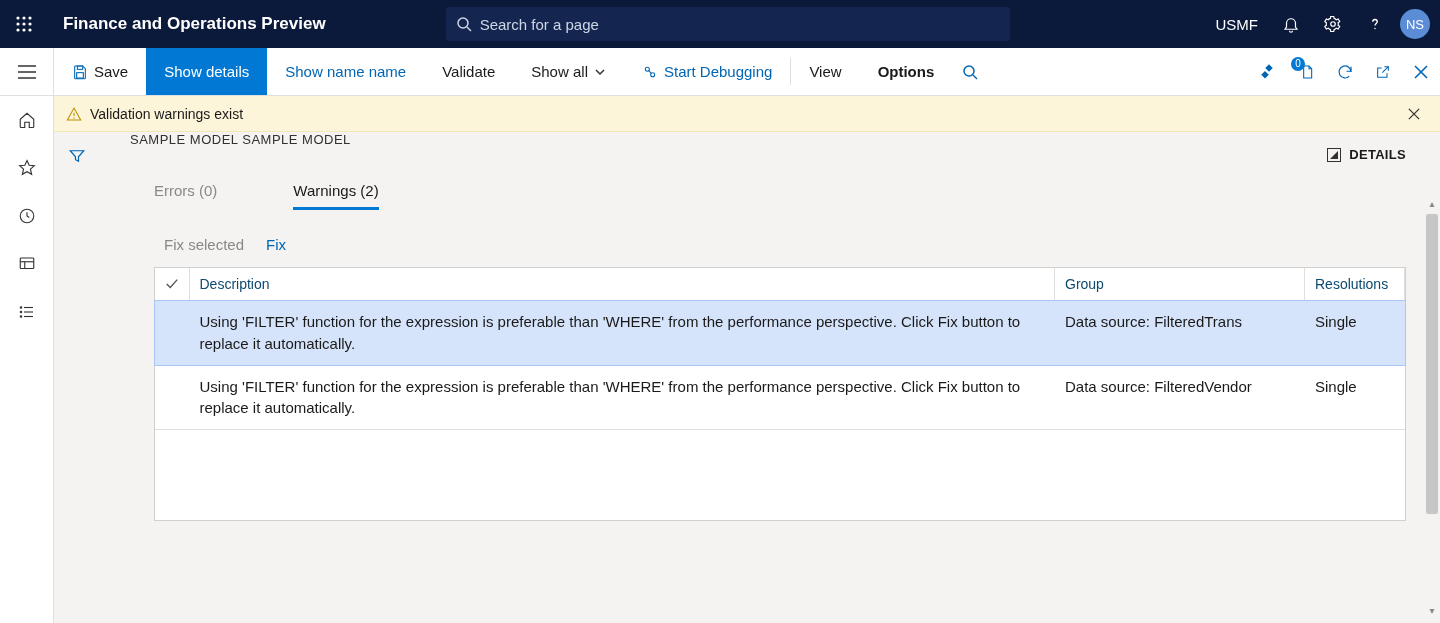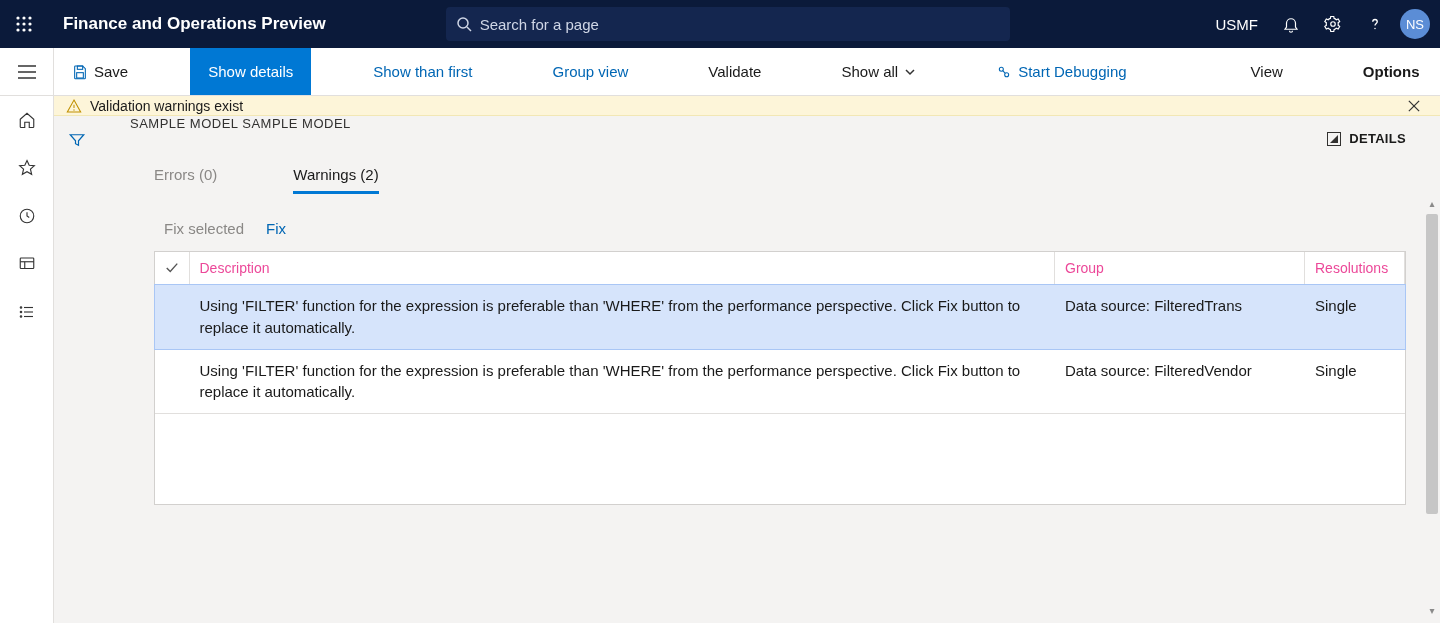--- a/index.html
+++ b/index.html
@@ -44,39 +44,39 @@
   .navrail .hamburger{border-bottom:1px solid var(--bd-light);}
 
   .main{flex:1;display:flex;flex-direction:column;position:relative;min-width:0;}
   .scrollbar-fake{position:absolute;right:0;top:160px;bottom:8px;width:15px;}
   .scrollbar-fake .thumb{position:absolute;top:6px;right:2px;width:12px;height:300px;background:#c6c6c6;border-radius:2px;}
   .scrollbar-fake .arrow{position:absolute;right:2px;width:12px;height:12px;color:#8a8a8a;display:flex;align-items:center;justify-content:center;font-size:10px;line-height:1;}
   .scrollbar-fake .arrow.up{top:-10px;}
   .scrollbar-fake .arrow.down{bottom:-2px;}
 
   
-  .actionbar{height:48px;display:flex;align-items:stretch;border-bottom:1px solid var(--bd-light);background:#fff;gap:44px;}
+  .actionbar{height:48px;display:flex;align-items:stretch;border-bottom:1px solid var(--bd-light);background:#fff;}
   .actionbar .ab-btn{display:flex;align-items:center;padding:0 18px;cursor:pointer;font-size:15px;color:var(--blue-link);white-space:nowrap;}
   .actionbar .ab-btn.save{color:var(--blue-link);}
   .actionbar .ab-btn.save svg{margin-right:6px;}
   .actionbar .ab-btn.save span.lbl{color:#1a1a1a;}
   .actionbar .ab-btn.active{background:var(--blue);color:#fff;}
   .actionbar .ab-btn.plain{color:#1a1a1a;}
   .actionbar .ab-btn.bold{font-weight:600;color:#1a1a1a;}
   .actionbar .ab-sep{width:1px;margin:10px 0;background:var(--bd-light);}
   .actionbar .ab-icon{padding:0 10px;}
   .actionbar .ab-btn .chev{margin-left:6px;}
   .actionbar .ab-btn .pre-ico{margin-right:6px;}
   .actionbar .flex{flex:1;}
   .ab-tool{width:38px;display:flex;align-items:center;justify-content:center;cursor:pointer;color:var(--blue-link);}
   .ab-tool .badge-wrap{position:relative;}
   .ab-tool .badge{position:absolute;top:-6px;left:-8px;background:var(--blue);color:#fff;font-size:10px;border-radius:8px;padding:0 4px;line-height:14px;min-width:14px;text-align:center;}
 
   
-  .banner{background:var(--banner);border-bottom:1px solid var(--banner-bd);display:flex;align-items:center;padding:0 12px;height:20px;font-size:14px;}
+  .banner{background:var(--banner);border-bottom:1px solid var(--banner-bd);display:flex;align-items:center;padding:0 12px;height:36px;font-size:14px;}
   .banner .warn-ico{color:#c09000;margin-right:8px;display:flex;}
   .banner .close{margin-left:auto;width:28px;height:28px;display:flex;align-items:center;justify-content:center;cursor:pointer;color:#333;}
 
   
   .content{flex:1;display:flex;background:var(--bg);min-height:0;}
   .filter-rail{width:46px;display:flex;flex-direction:column;align-items:center;padding-top:8px;}
   .filter-rail .fbtn{width:32px;height:32px;display:flex;align-items:center;justify-content:center;color:var(--blue-link);cursor:pointer;}
   .page{flex:1;padding:0 34px 12px 30px;min-width:0;}
   .breadcrumb{font-size:13px;letter-spacing:.5px;color:#323130;text-transform:uppercase;}
   .page-title{font-size:26px;font-weight:350;margin:4px 0 14px;}
@@ -86,21 +86,21 @@
   .tabs{display:flex;gap:28px;margin:20px 0 0 24px;font-size:15px;}
   .tab{padding-bottom:8px;cursor:pointer;color:var(--text-muted);}
   .tab.active{color:#1a1a1a;font-weight:400;border-bottom:3px solid var(--blue);margin-left:48px;}
 
   .toolbar2{display:flex;gap:22px;margin:26px 0 14px 34px;font-size:15px;}
   .toolbar2 .disabled{color:var(--text-muted);}
   .toolbar2 .link{color:var(--blue-link);cursor:pointer;}
 
   .grid{border:1px solid var(--bd);background:#fff;margin-left:24px;}
   .grid table{width:100%;border-collapse:collapse;table-layout:fixed;}
-  .grid th{font-weight:400;color:#ec4899;font-size:14px;text-align:left;padding:8px 10px;border-bottom:1px solid var(--bd);border-right:1px solid var(--bd-light);background:#fff;}
+  .grid th{font-weight:400;color:#0c4a6e;font-size:14px;text-align:left;padding:8px 10px;border-bottom:1px solid var(--bd);border-right:1px solid var(--bd-light);background:#fff;}
   .grid th:first-child{width:34px;text-align:center;border-right:1px solid var(--bd-light);}
   .grid td{padding:10px 10px;border-bottom:1px solid var(--bd-light);border-right:1px solid transparent;vertical-align:top;font-size:15px;line-height:1.45;}
   .grid tr.selected td{background:var(--row-sel);}
   .grid tr.selected{outline:1px solid var(--row-sel-bd);}
   .grid .col-check{width:34px;}
   .grid .col-desc{}
   .grid .col-path{width:250px;}
   .grid .col-res{width:100px;}
   .grid .blank-area{height:90px;}
 </style>
@@ -203,22 +203,21 @@
     <div class="actionbar">
       <div class="ab-btn save">
         <svg width="16" height="16" viewBox="0 0 24 24" fill="none" stroke="#0066b4" stroke-width="1.6">
             <path d="M5 3h11l4 4v14a1 1 0 01-1 1H5a1 1 0 01-1-1V4a1 1 0 011-1z"></path>
             <rect x="8" y="3" width="8" height="5"></rect>
             <rect x="7" y="13" width="10" height="8"></rect>
           </svg>
         <span class="lbl">Save</span>
       </div>
       <div class="ab-btn active">Show details</div>
-      <div class="ab-btn">Show than first</div>
-      <div class="ab-btn">Group view</div>
+      <div class="ab-btn">Show name name</div>
       <div class="ab-btn plain">Validate</div>
       <div class="ab-btn plain">
         <span>Show all</span>
         <svg class="chev" width="12" height="12" viewBox="0 0 12 12" fill="none" stroke="#333" stroke-width="1.5">
             <path d="M2 4l4 4 4-4"></path>
           </svg>
       </div>
       <div class="ab-btn">
         <svg class="pre-ico" width="16" height="16" viewBox="0 0 24 24" fill="none" stroke="#0066b4" stroke-width="1.6">
             <circle cx="8" cy="8" r="3"></circle>

